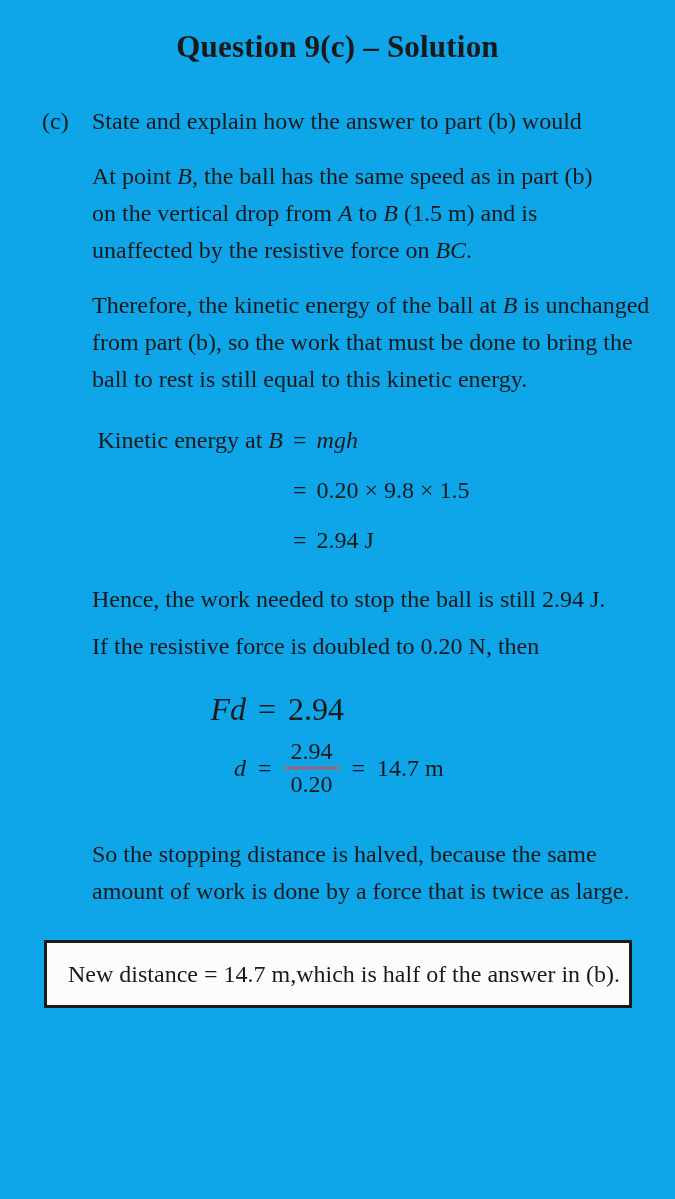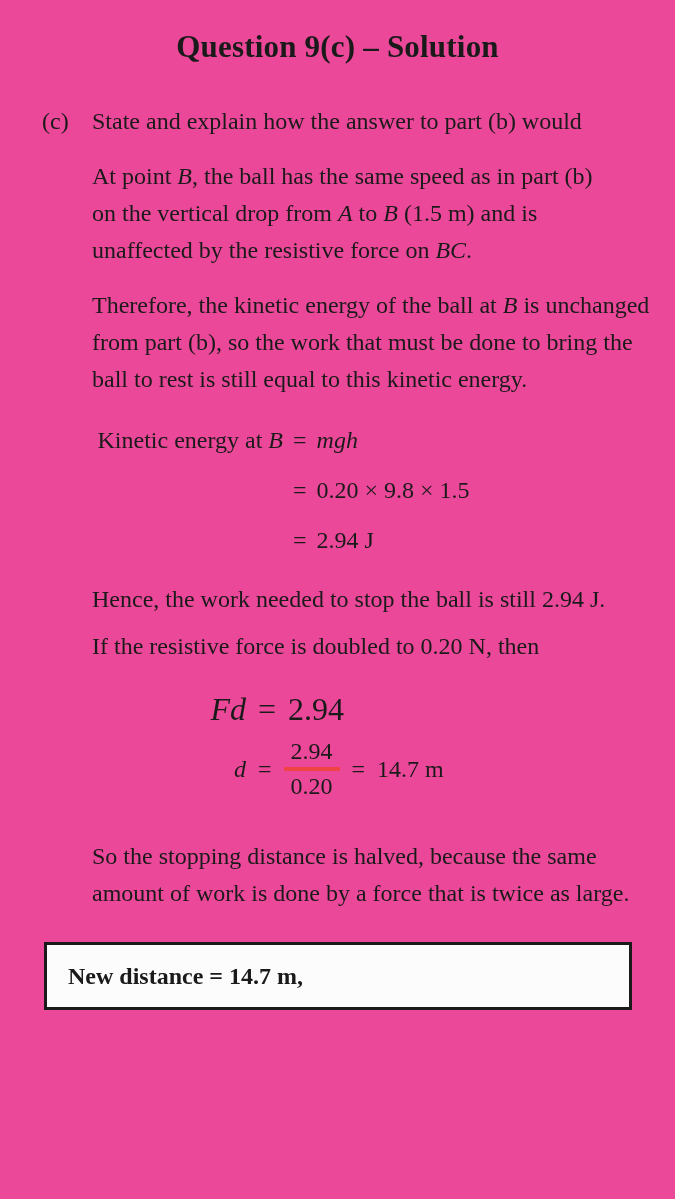--- a/index.html
+++ b/index.html
@@ -1,19 +1,19 @@
 <!DOCTYPE html>
 <html><head>
 <meta charset="utf-8">
 <style>
   html, body { margin: 0; padding: 0; }
   .page {
     width: 675px;
     height: 1199px;
-    background: #ec4899;
+    background: #0ea5e9;
     color: #1a1a1a;
     font-family: "Liberation Serif", serif;
     overflow: hidden;
     box-sizing: border-box;
     padding-top: 26px;
   }
   .title {
     text-align: center;
     font-size: 31px;
     font-weight: 700;
@@ -43,37 +43,37 @@
   .eq-kinetic .eqsign { margin: 0 10px; }
   .eq-kinetic .rhs { white-space: nowrap; }
 
   
   .eq-fd-row1 { display: flex; align-items: center; margin: 26px 0 0 92px; font-size: 32px; line-height: 37px; }
   .eq-fd-row2 { display: flex; align-items: center; margin: 8px 0 0 92px; font-size: 24px; }
   .eq-fd-lhs { width: 154px; flex: 0 0 154px; text-align: right; white-space: nowrap; }
   .eq-fd-eq { margin: 0 12px; }
   .frac { display: inline-flex; flex-direction: column; align-items: center; text-align: center; }
   .frac .num { line-height: 29px; padding: 1px 7px 1px; }
-  .frac .den { line-height: 29px; border-top: 4px solid #ef4444; padding: 1px 7px 1px; }
+  .frac .den { line-height: 29px; border-top: 2px solid #ef4444; padding: 1px 7px 1px; }
 
   i { font-style: italic; }
 
   .answer-box {
     margin: 30px 0 0 44px;
     width: 588px;
     height: 68px;
     box-sizing: border-box;
     border: 3px solid #1a1a1a;
     display: flex;
     align-items: center;
     padding-left: 21px;
     font-size: 24px;
     background: #fcfcfc;
   }
-  .answer-box b { font-weight: 700; }
+  .answer-box b { font-weight: 400; }
 </style>
 </head>
 <body>
 
 <div class="page">
 
   <div class="title">Question 9(c) – Solution</div>
 
   <div class="question body-text">
     <div class="qlabel">(c)</div>
@@ -137,15 +137,16 @@
     <div class="rhs">14.7 m</div>
   </div>
 
   <div class="para para-conclusion body-text">
     <div class="line"><span>So the stopping distance is halved, because the same</span></div>
     <div class="line"><span>amount of work is done by a force that is twice as large.</span></div>
   </div>
 
   <div class="answer-box">
     <span><b>New distance = 14.7 m,</b></span>
+      <span> which is half of the answer in (b).</span>
   </div>
 
 </div>
 
 </body></html>

